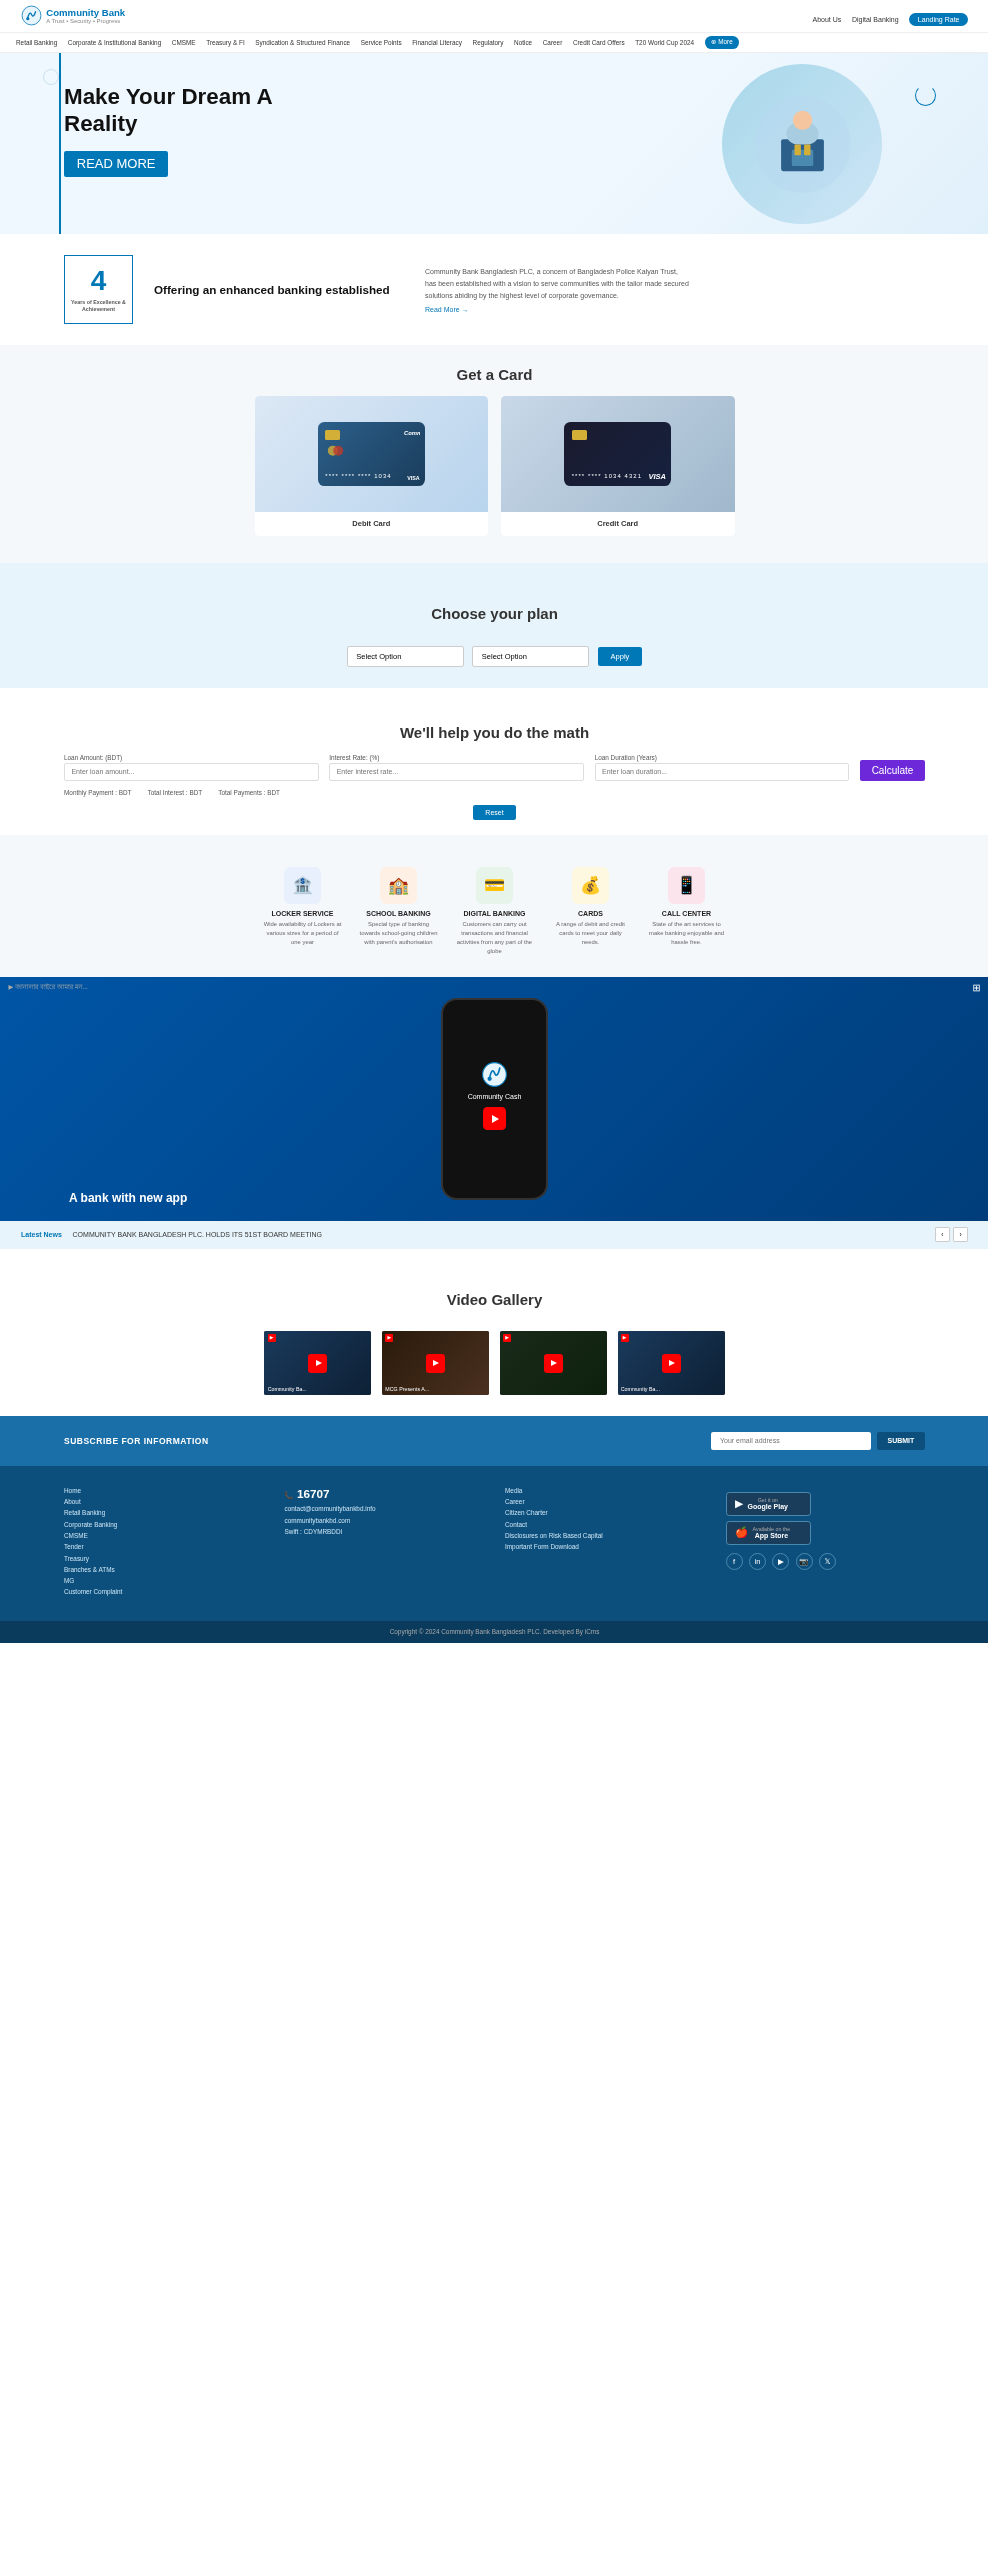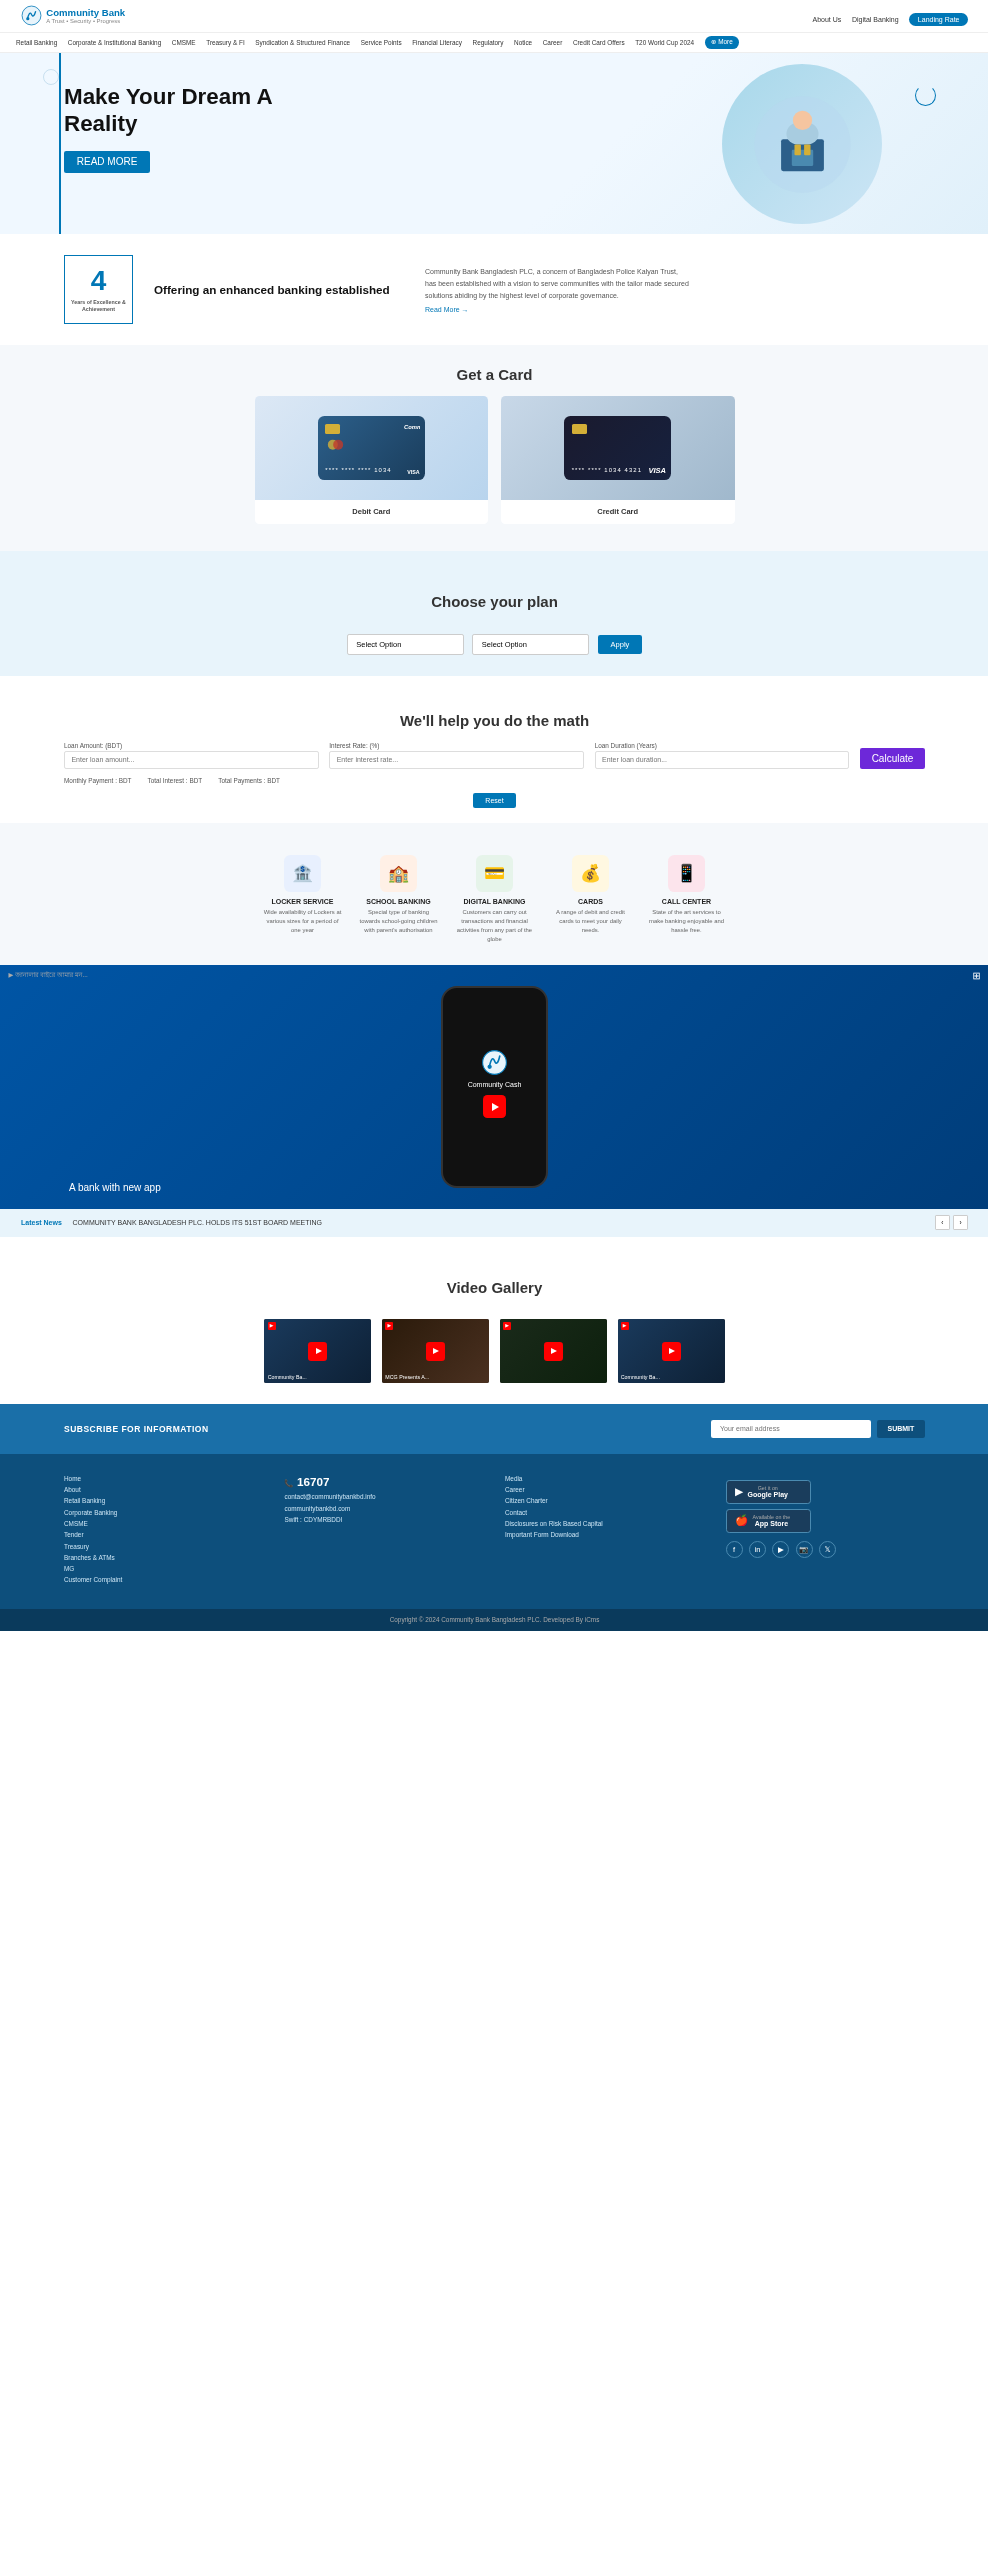--- a/index.html
+++ b/index.html
@@ -40,21 +40,21 @@
     
     .hero {
       position: relative; background: linear-gradient(135deg, #f0f8ff 60%, #e0f0fa);
       min-height: 181px; display: flex; align-items: flex-start;
       padding: 31px 64px; overflow: hidden;
     }
     .hero-text { max-width: 213px; z-index: 2; }
     .hero-text h1 { font-size: 22.4px; font-weight: bold; color: #111; line-height: 1.2; margin-bottom: 12.8px; }
     .read-more-btn {
       background: #0077b6; color: #fff; padding: 5.3px 12.8px;
-      border-radius: 2.1px; font-size: 10px; border: none; cursor: pointer;
+      border-radius: 2.1px; font-size: 13px; border: none; cursor: pointer;
     }
     .hero-image-wrap {
       position: absolute; right: 107px; top: 10.7px;
       width: 160px; height: 160px; border-radius: 50%; overflow: hidden;
       background: #cce5f5;
     }
     .hero-circle-img {
       width: 100%; height: 100%;
       background: linear-gradient(135deg, #a8d8ea, #cce5f5);
       display: flex; align-items: center; justify-content: center;
@@ -93,21 +93,21 @@
 
     
     .section-title { text-align: center; font-size: 15px; font-weight: bold; padding: 21px 0 12.8px; }
     .cards-section { background: #f5f8fb; padding: 0 64px 27px; }
     .cards-grid { display: grid; grid-template-columns: 1fr 1fr; gap: 12.8px; max-width: 480px; margin: 0 auto; }
     .card-item {
       background: #fff; border-radius: 4.3px; overflow: hidden;
       display: flex; flex-direction: column; align-items: center; padding-bottom: 8.5px;
     }
     .card-visual {
-      width: 100%; height: 104px;
+      width: 100%; height: 116px;
       display: flex; align-items: center; justify-content: center;
       background: linear-gradient(135deg, #dce8f5, #b8d4ed);
     }
     .debit-card-img {
       width: 107px; height: 64px; background: linear-gradient(135deg, #2c5f8a, #1a3d5c);
       border-radius: 6.4px; display: flex; flex-direction: column; justify-content: space-between;
       padding: 7.5px; position: relative; overflow: hidden;
     }
     .debit-card-chip { width: 15px; height: 10.7px; background: #d4af37; border-radius: 1.6px; }
     .debit-card-num { color: #fff; font-size: 5.9px; letter-spacing: 1.1px; }
@@ -183,21 +183,21 @@
       justify-content: center; padding: 10.7px; position: relative;
     }
     .app-phone-inner { text-align: center; }
     .app-name { color: #fff; font-size: 7px; margin-top: 3.2px; }
     .play-btn {
       width: 23.4px; height: 23.4px; background: #ff0000;
       border-radius: 4.3px; display: flex; align-items: center; justify-content: center;
       margin: 6.4px auto; cursor: pointer;
     }
     .play-triangle { border-left: 7.5px solid #fff; border-top: 4.8px solid transparent; border-bottom: 4.8px solid transparent; margin-left: 2.1px; }
-    .app-tagline { color: #fff; font-size: 10px; font-weight: normal; position: absolute; bottom: 16px; left: 69px; }
+    .app-tagline { color: #fff; font-size: 12px; font-weight: bold; position: absolute; bottom: 16px; left: 69px; }
 
     
     .news-ticker {
       background: #e8f4fb; padding: 6.4px 21px;
       display: flex; align-items: center; gap: 10.7px; font-size: 7px;
     }
     .news-label { font-weight: bold; color: #0077b6; white-space: nowrap; }
     .news-text { flex: 1; color: #333; }
     .ticker-btns { display: flex; gap: 3.2px; }
     .ticker-btn {

